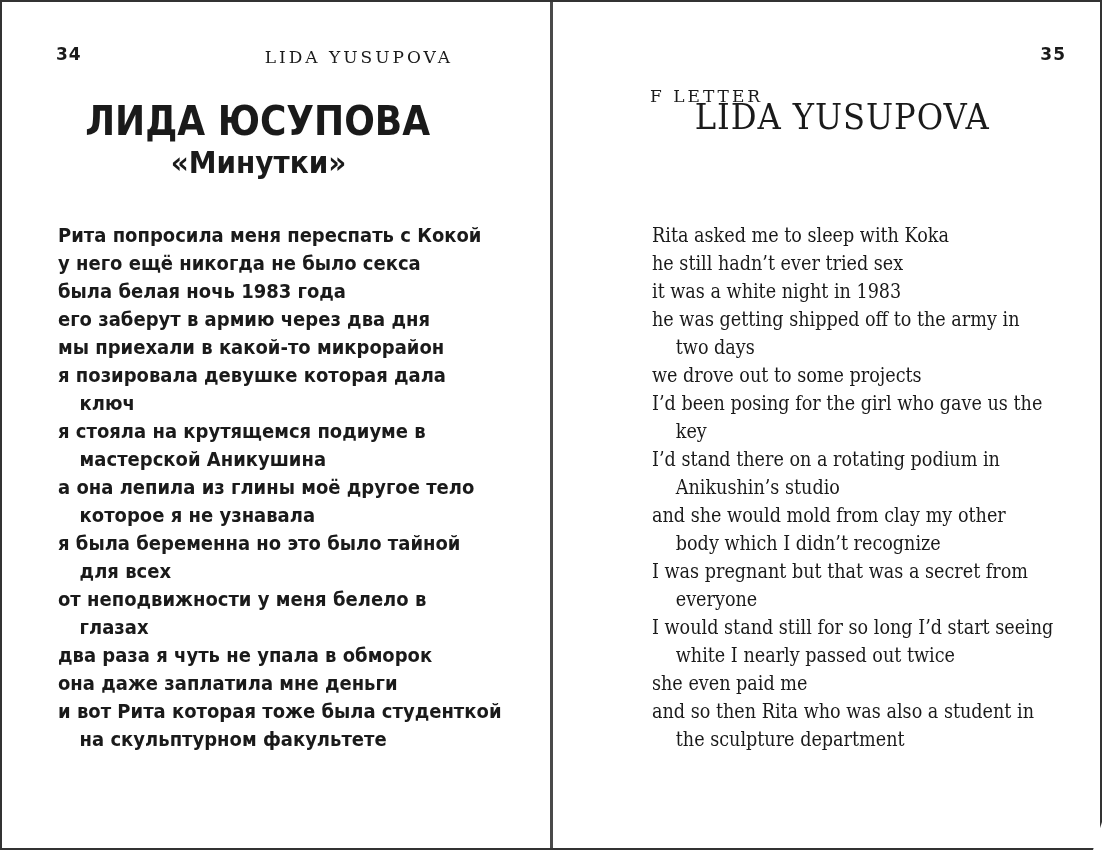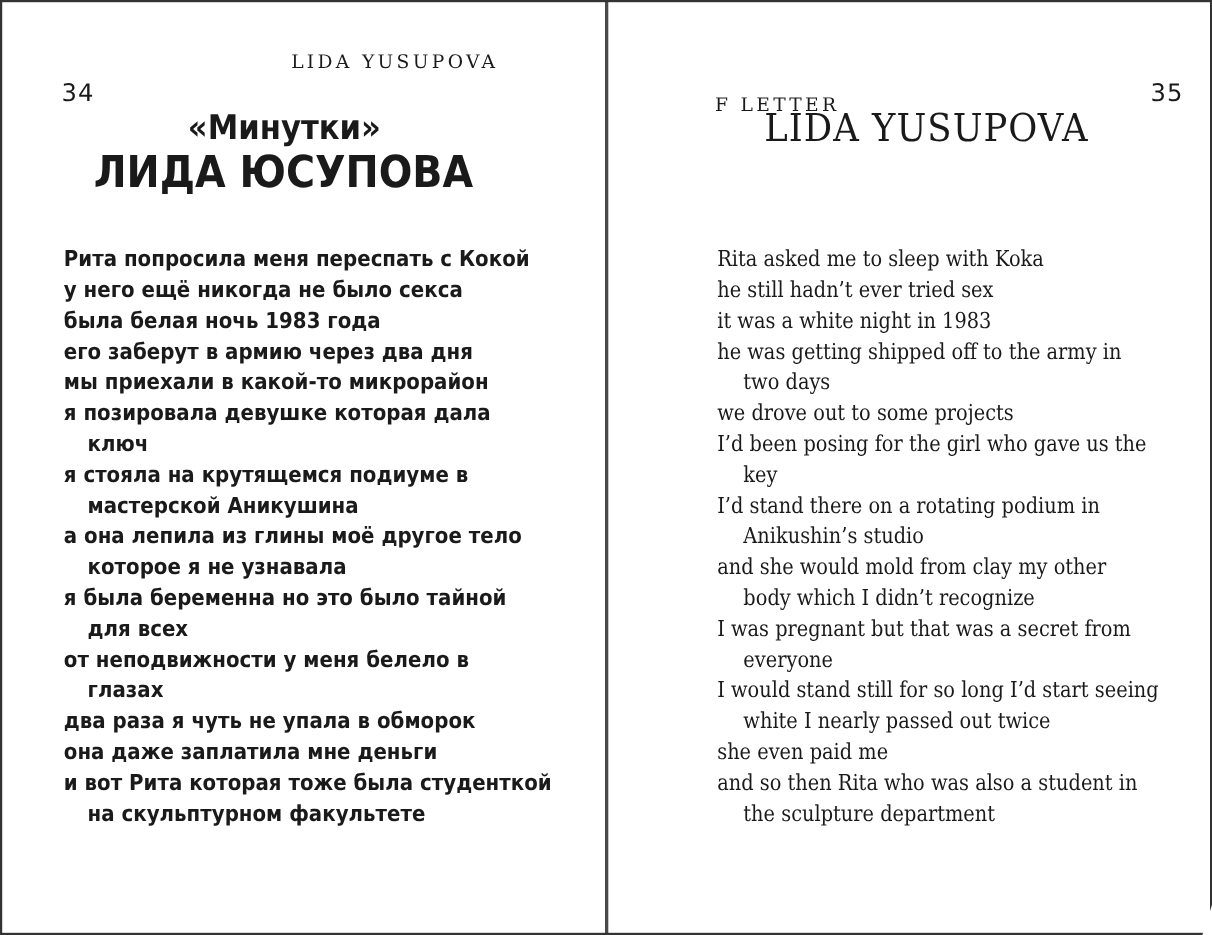--- a/index.html
+++ b/index.html
@@ -30,28 +30,27 @@
     left: 550px;
     top: 0;
     width: 3px;
     height: 100%;
     background: #4a4a4a;
   }
   .folio {
     position: absolute;
     top: 42px;
     font-family: "DejaVu Sans", sans-serif;
-    font-weight: normal;
-    font-size: 22px;
+    font-weight: bold;
+    font-size: 17px;
     letter-spacing: 1px;
     line-height: 24px;
-    margin-top: 32px;
   }
   .folio-left  { left: 56px; }
-  .folio-right { right: 26px; }
+  .folio-right { right: 36px; }
   .running-head {
     position: absolute;
     top: 46px;
     font-family: "DejaVu Serif", serif;
     font-size: 17px;
     letter-spacing: 3px;
     line-height: 22px;
     white-space: nowrap;
   }
   .rh-left  { right: 649px; }  
@@ -129,22 +128,22 @@
 </head>
 <body>
 
 <div class="spread">
 
   <div>
     <span class="folio folio-left">34</span>
     <span class="running-head rh-left">LIDA YUSUPOVA</span>
 
     <div class="title-block title-block-left">
+      <div><span class="title-ru">ЛИДА ЮСУПОВА</span></div>
       <div><span class="subtitle-ru">«Минутки»</span></div>
-      <div><span class="title-ru">ЛИДА ЮСУПОВА</span></div>
     </div>
 
     <div class="poem poem-ru">
         <div class="poem-line">Рита попросила меня переспать с Кокой</div>
         <div class="poem-line">у него ещё никогда не было секса</div>
         <div class="poem-line">была белая ночь 1983 года</div>
         <div class="poem-line">его заберут в армию через два дня</div>
         <div class="poem-line">мы приехали в какой-то микрорайон</div>
         <div class="poem-line">я позировала девушке которая дала</div>
         <div class="poem-line indent">ключ</div>

